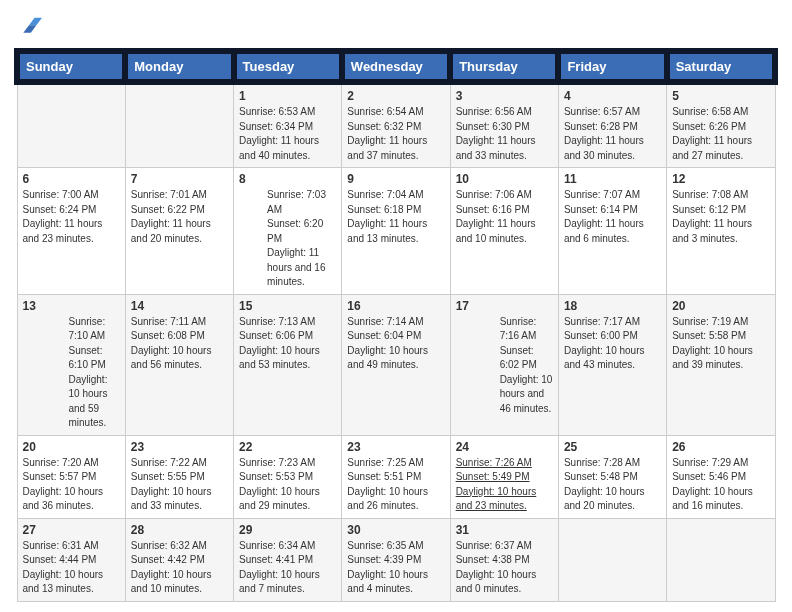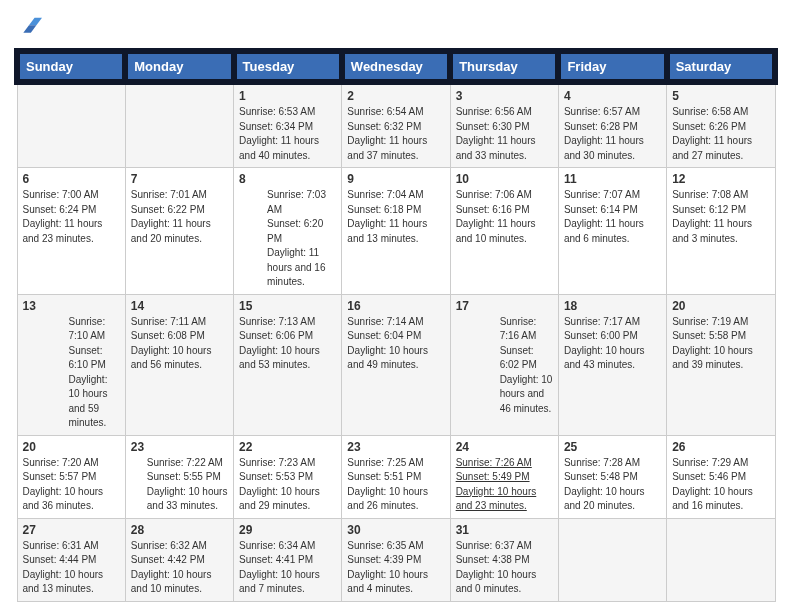--- a/index.html
+++ b/index.html
@@ -259,21 +259,21 @@
         </tr>
         <tr>
           <td>
             <span class="day-num">20</span>
             <div class="day-info" style="white-space: pre-line;">Sunrise: 7:20 AM
 Sunset: 5:57 PM
 Daylight: 10 hours and 36 minutes.</div>
           </td>
           <td>
             <span class="day-num">23</span>
-            <div class="day-info" style="white-space: pre-line; margin-left: 16px;">Sunrise: 7:22 AM
+            <div class="day-info" style="white-space: pre-line;">Sunrise: 7:22 AM
 Sunset: 5:55 PM
 Daylight: 10 hours and 33 minutes.</div>
           </td>
           <td>
             <span class="day-num">22</span>
             <div class="day-info" style="white-space: pre-line;">Sunrise: 7:23 AM
 Sunset: 5:53 PM
 Daylight: 10 hours and 29 minutes.</div>
           </td>
           <td>

